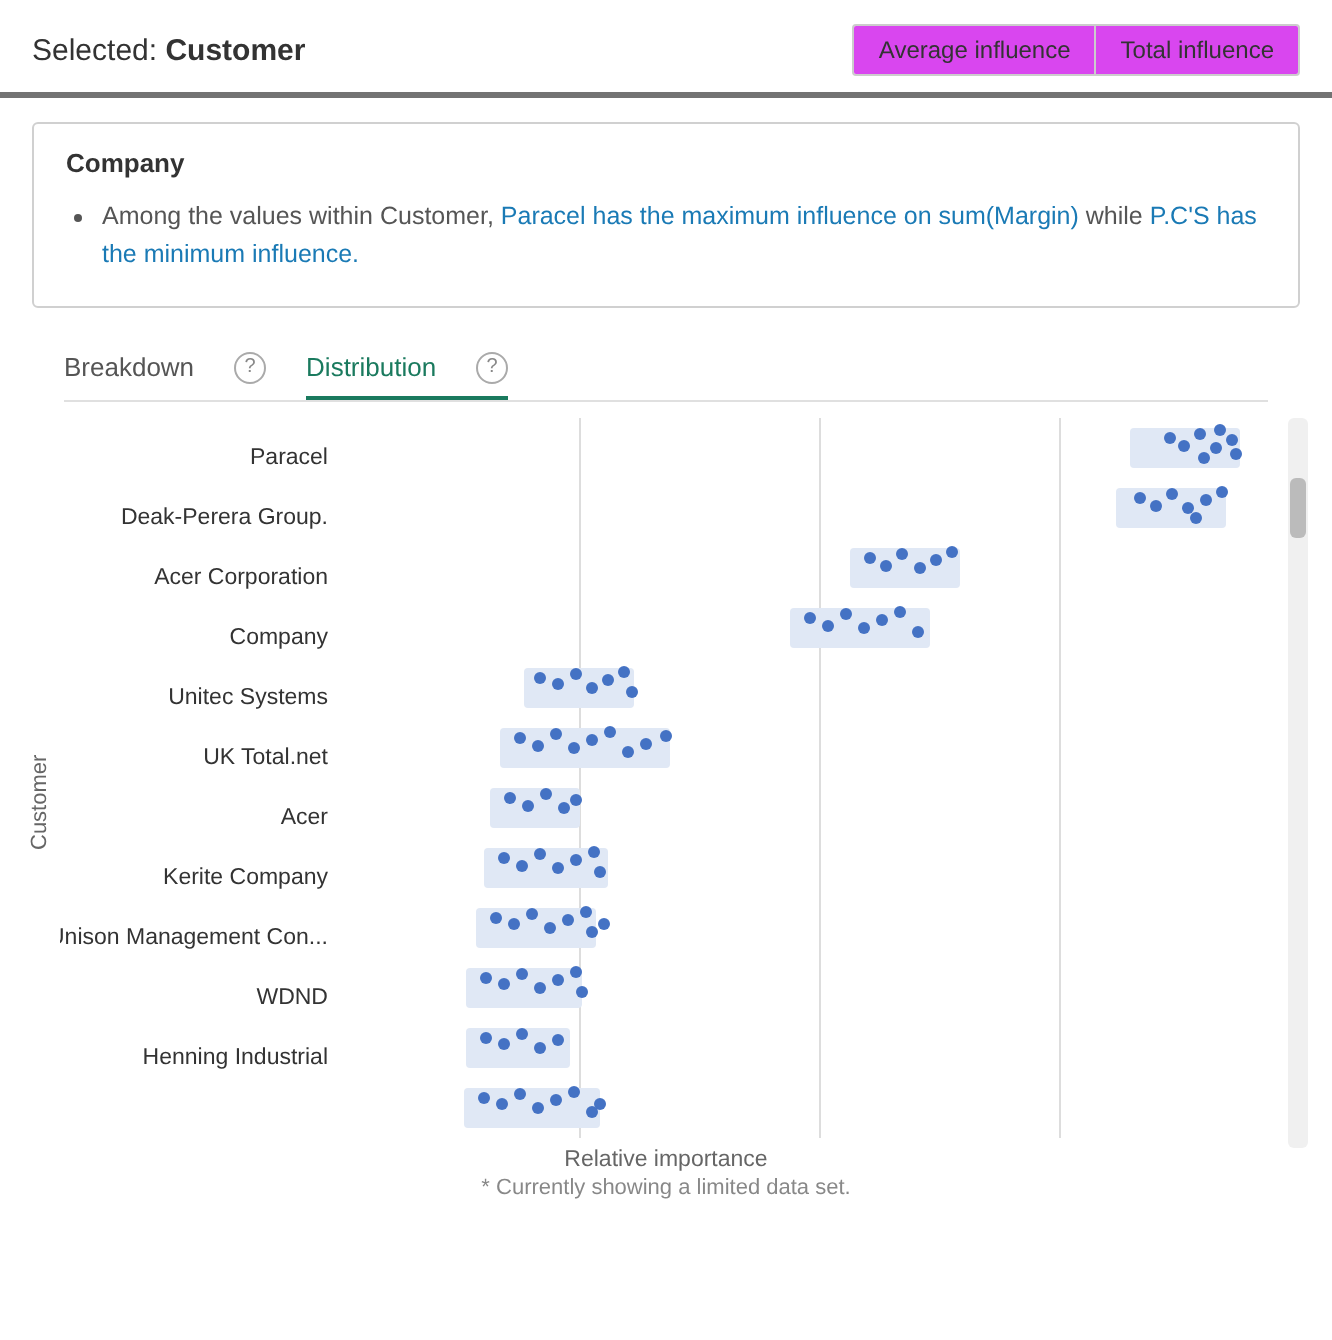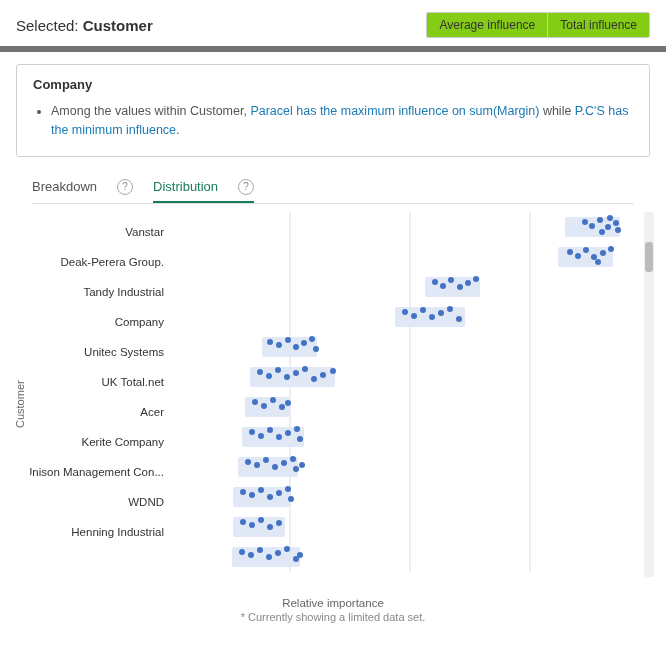--- a/index.html
+++ b/index.html
@@ -12,41 +12,41 @@
       min-height: 670px;
       overflow: hidden;
     }
 
     
     .header {
       display: flex;
       align-items: center;
       justify-content: space-between;
       padding: 12px 16px 8px 16px;
-      border-bottom: 6px solid #737373;
+      border-bottom: 3px solid #737373;
     }
     .header-title {
       font-size: 15px;
       font-weight: 400;
       color: #333;
     }
     .header-title strong {
       font-weight: 700;
     }
     .header-buttons {
       display: flex;
       gap: 0;
       border: 1px solid #ccc;
       border-radius: 2px;
       overflow: hidden;
     }
     .header-btn {
       padding: 5px 12px;
       font-size: 12px;
-      background: #84cc16;
+      background: #d946ef;
       border: none;
       cursor: pointer;
       color: #333;
       border-right: 1px solid #ccc;
     }
     .header-btn:last-child {
       border-right: none;
     }
 
     
@@ -177,21 +177,21 @@
     .chart-svg {
       width: 100%;
       display: block;
     }
 
     
     .x-axis-label {
       text-align: center;
       font-size: 11.5px;
       color: #666;
-      margin-top: 20px;
+      margin-top: 0;
       margin-bottom: 2px;
     }
     .footnote {
       text-align: center;
       font-size: 11px;
       color: #888;
       margin-bottom: 8px;
     }
 
     .chart-wrapper {
@@ -240,23 +240,23 @@
   </div>
   <div class="tabs-divider"></div>
 </div>
 
 <div class="chart-wrapper">
   <div class="chart-area">
 
     <div class="y-axis-label">Customer</div>
 
     <div class="row-labels">
-      <div class="row-label">Vanstar</div>
+      <div class="row-label">Paracel</div>
       <div class="row-label">Deak-Perera Group.</div>
-      <div class="row-label">Tandy Industrial</div>
+      <div class="row-label">Acer Corporation</div>
       <div class="row-label">Company</div>
       <div class="row-label">Unitec Systems</div>
       <div class="row-label">UK Total.net</div>
       <div class="row-label">Acer</div>
       <div class="row-label">Kerite Company</div>
       <div class="row-label">Unison Management Con...</div>
       <div class="row-label">WDND</div>
       <div class="row-label">Henning Industrial</div>
     </div>
 

